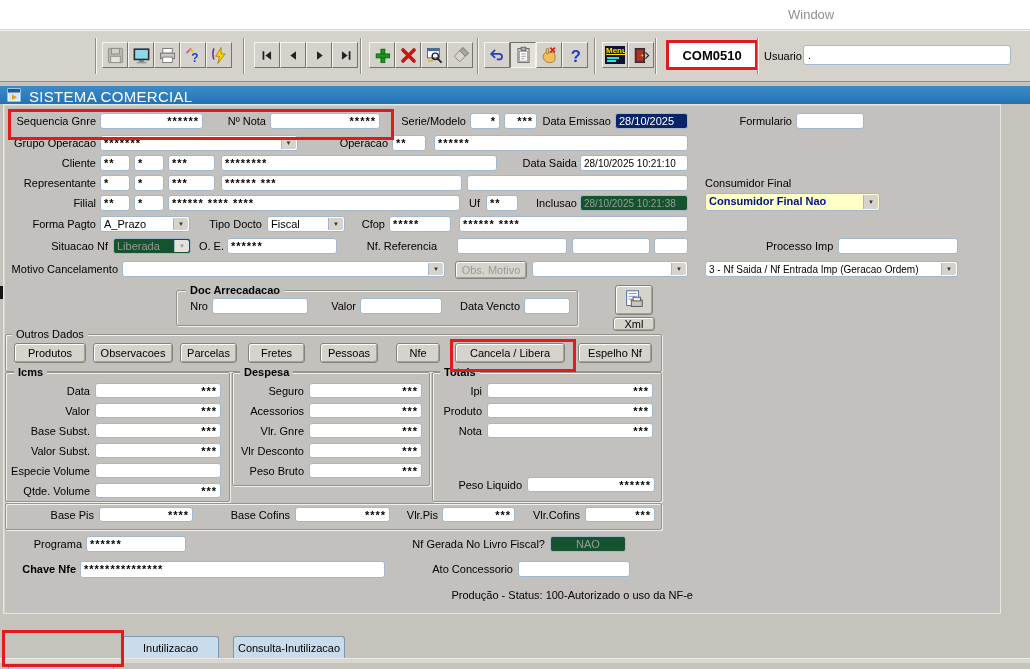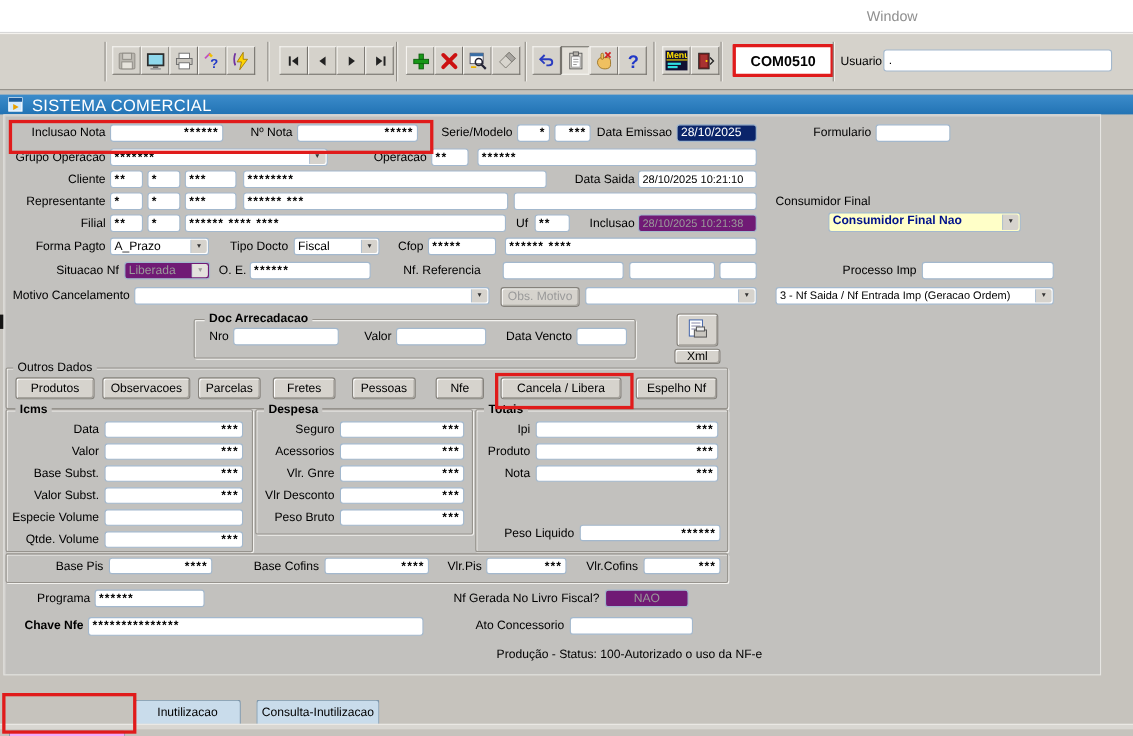--- a/index.html
+++ b/index.html
@@ -29,26 +29,26 @@
   .notch{position:absolute;left:0;top:286px;width:3px;height:13px;background:#151515;}
   
   .lbl{position:absolute;font-size:11px;line-height:13px;white-space:nowrap;}
   .lblr{text-align:right;}
   .b{font-weight:bold;}
   .f{position:absolute;height:16px;box-sizing:border-box;background:#fff;border:1px solid #a3b8cd;border-radius:3px;font-size:11px;line-height:13px;padding:1px 3px 0 3px;white-space:nowrap;overflow:hidden;}
   .ast{letter-spacing:1px;font-weight:bold;}
   .ra{text-align:right;}
   .ctr{text-align:center;}
   .sm{font-size:10px;}
-  .dis{color:#9a9a9a;background:#701a75;}
+  .dis{color:#9a9a9a;background:#14532d;}
   .sel{background:#0a246a;color:#fff;}
   .dd{padding-right:18px;}
   .dd::after{content:"▼";position:absolute;right:1px;top:1px;bottom:1px;width:14px;background:#d6d3cd;border-left:1px solid #a3b8cd;border-radius:0 2px 2px 0;font-size:6px;color:#333;display:flex;align-items:center;justify-content:center;}
   .dd.ddis::after{color:#9a9a9a;background:#e4e2de;}
-  .yellow{background:#ffffc8;color:#00128b;font-weight:bold;margin-left:48px;}
+  .yellow{background:#ffffc8;color:#00128b;font-weight:bold;}
   
   .grp{position:absolute;border:1px solid #96938d;border-radius:2px;box-shadow:inset 1px 1px 0 #f2f1ee,1px 1px 0 #f2f1ee;}
   .leg{position:absolute;font-size:11px;line-height:12px;background:#c2c1be;padding:0 4px;white-space:nowrap;}
   
   .btn{position:absolute;box-sizing:border-box;background:#d6d3cd;border:1px solid #85827c;border-radius:3px;font-size:11px;display:flex;align-items:center;justify-content:center;box-shadow:inset 1px 1px 0 #ffffff,inset -1px -1px 0 #a5a29c;white-space:nowrap;}
   .btn.bdis{color:#9a9a9a;}
   
   .redbox{position:absolute;border:3px solid #e01b1b;pointer-events:none;z-index:9;}
   
   .tab{position:absolute;top:636px;height:23px;box-sizing:border-box;border:1px solid #7e97ab;border-bottom:none;border-radius:3px 3px 0 0;font-size:11px;display:flex;align-items:center;justify-content:center;}
@@ -209,21 +209,21 @@
         <rect x="1" y="1" width="12" height="12" fill="#d0e8ff" stroke="#fff"></rect>
         <rect x="1" y="1" width="12" height="3.5" fill="#1a5a9a"></rect>
         <polygon points="5,6.5 10,9.2 5,12" fill="#e8a000"></polygon>
       </svg>
     <div class="apptitle">SISTEMA COMERCIAL</div>
   </div>
 
   <div class="panel"></div>
   <div class="notch"></div>
 
-  <div class="lbl lblr" style="left:14px;top:115px;width:82px">Inclusao Nota</div>
+  <div class="lbl lblr" style="left:14px;top:115px;width:82px">Sequencia Gnre</div>
   <div class="f ast ra" style="left:100px;top:113px;width:103px">******</div>
   <div class="lbl lblr" style="left:210px;top:115px;width:56px">Nº Nota</div>
   <div class="f ast ra" style="left:270px;top:113px;width:110px">*****</div>
   <div class="lbl lblr" style="left:398px;top:115px;width:68px">Serie/Modelo</div>
   <div class="f ast ra" style="left:470px;top:113px;width:30px">*</div>
   <div class="f ast ra" style="left:504px;top:113px;width:33px">***</div>
   <div class="lbl lblr" style="left:541px;top:115px;width:70px">Data Emissao</div>
   <div class="f sel" style="left:615px;top:113px;width:73px">28/10/2025</div>
   <div class="lbl lblr" style="left:735px;top:115px;width:57px">Formulario</div>
   <div class="f" style="left:796px;top:113px;width:68px"></div>

